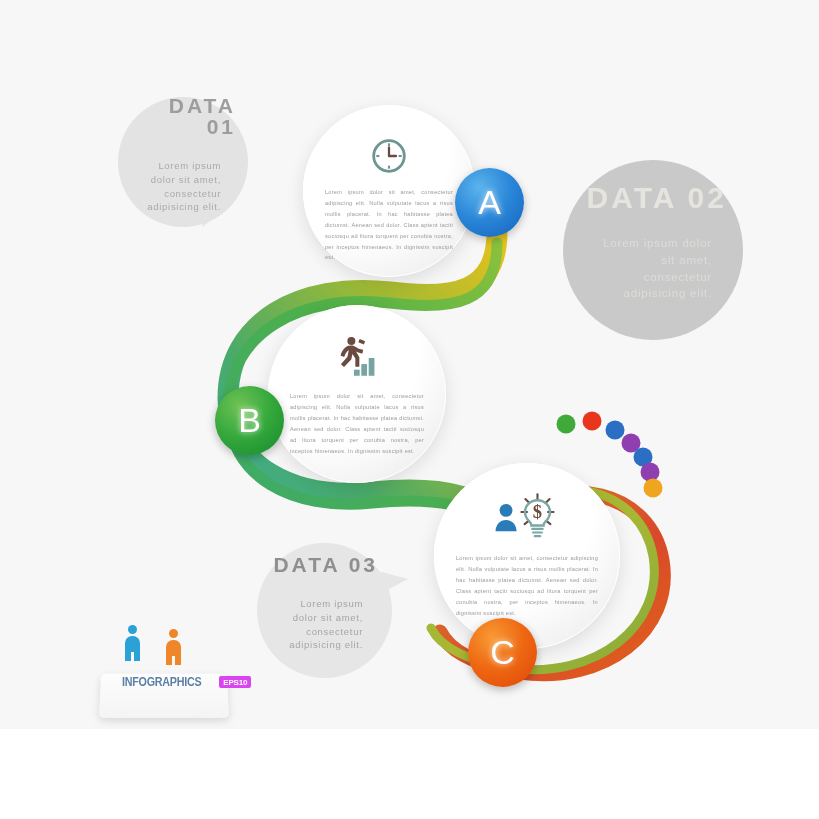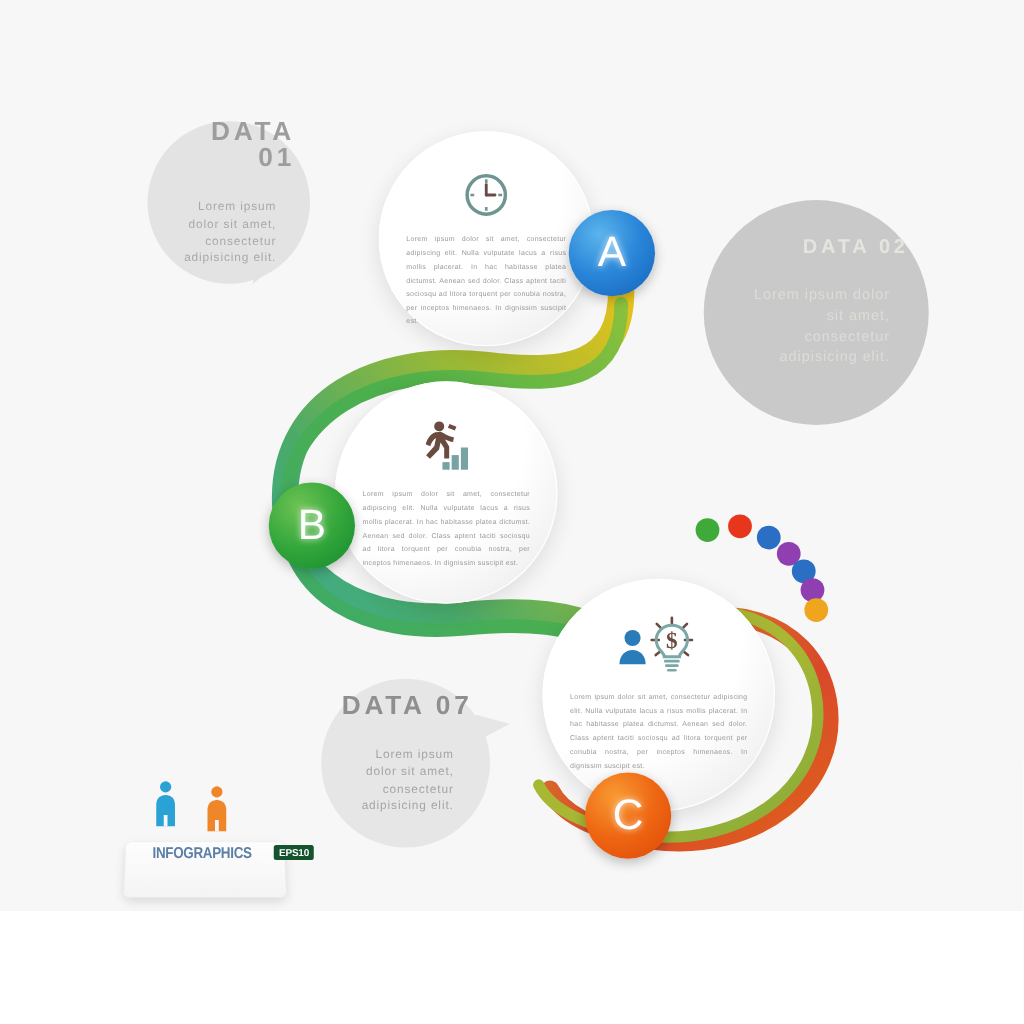--- a/index.html
+++ b/index.html
@@ -57,21 +57,21 @@
     border-bottom: 30px solid transparent;
     transform: rotate(12deg);
   }
 
   #bubble-2 {
     left: 563px; top: 160px;
     width: 180px; height: 180px;
     background: #c9c9c9;
     padding: 0 16px 0 18px;
   }
-  #bubble-2 .b-title { font-size: 16px; color: #e6e4de; }
+  #bubble-2 .b-title { font-size: 30px; color: #e6e4de; }
   #bubble-2 .b-body  { font-size: 11.5px; color: #dedcd6; letter-spacing: .8px; }
   #bubble-2-tail {
     position: absolute;
     left: 575px; top: 286px;
     width: 0; height: 0;
     border-right: 34px solid #c9c9c9;
     border-bottom: 38px solid transparent;
     transform: rotate(-10deg);
   }
 
@@ -191,21 +191,21 @@
     letter-spacing: -.3px;
     color: #5b7fa6;
     font-family: "Liberation Sans Narrow", "Liberation Sans", sans-serif;
     transform: scaleX(.86);
     transform-origin: left center;
   }
   #logo-eps {
     font-size: 8px;
     font-weight: bold;
     color: #ffffff;
-    background: #14532d;
+    background: #d946ef;
     border-radius: 2px;
     padding: 1.5px 4px;
     letter-spacing: -.2px;
   }
   .person { position: absolute; width: 15px; }
   .person .head { width: 9px; height: 9px; border-radius: 50%; margin: 0 auto 1.5px; }
   .person .body {
     width: 15px; height: 25px;
     border-radius: 7px 7px 0 0;
     position: relative;
@@ -292,21 +292,21 @@
   </div>
 
   <div id="bubble-2-tail"></div>
   <div class="bubble" id="bubble-2">
     <div class="b-title">DATA 02</div>
     <div class="b-body">Lorem ipsum dolor sit amet, consectetur adipisicing elit.</div>
   </div>
 
   <div id="bubble-3-tail"></div>
   <div class="bubble" id="bubble-3">
-    <div class="b-title">DATA 07</div>
+    <div class="b-title">DATA 03</div>
     <div class="b-body">Lorem ipsum dolor sit amet, consectetur adipisicing elit.</div>
   </div>
 
   <div class="disc" id="disc-a">
     <div class="disc-icon">
       <svg width="42" height="42" viewBox="0 0 48 48" xmlns="http://www.w3.org/2000/svg">
         <circle cx="24" cy="24" r="17.5" fill="none" stroke="#6f9593" stroke-width="3.2"></circle>
         <line x1="24" y1="9.5" x2="24" y2="13" stroke="#6f9593" stroke-width="2.4"></line>
         <line x1="24" y1="35" x2="24" y2="38.5" stroke="#6f9593" stroke-width="2.4"></line>
         <line x1="9.5" y1="24" x2="13" y2="24" stroke="#6f9593" stroke-width="2.4"></line>

